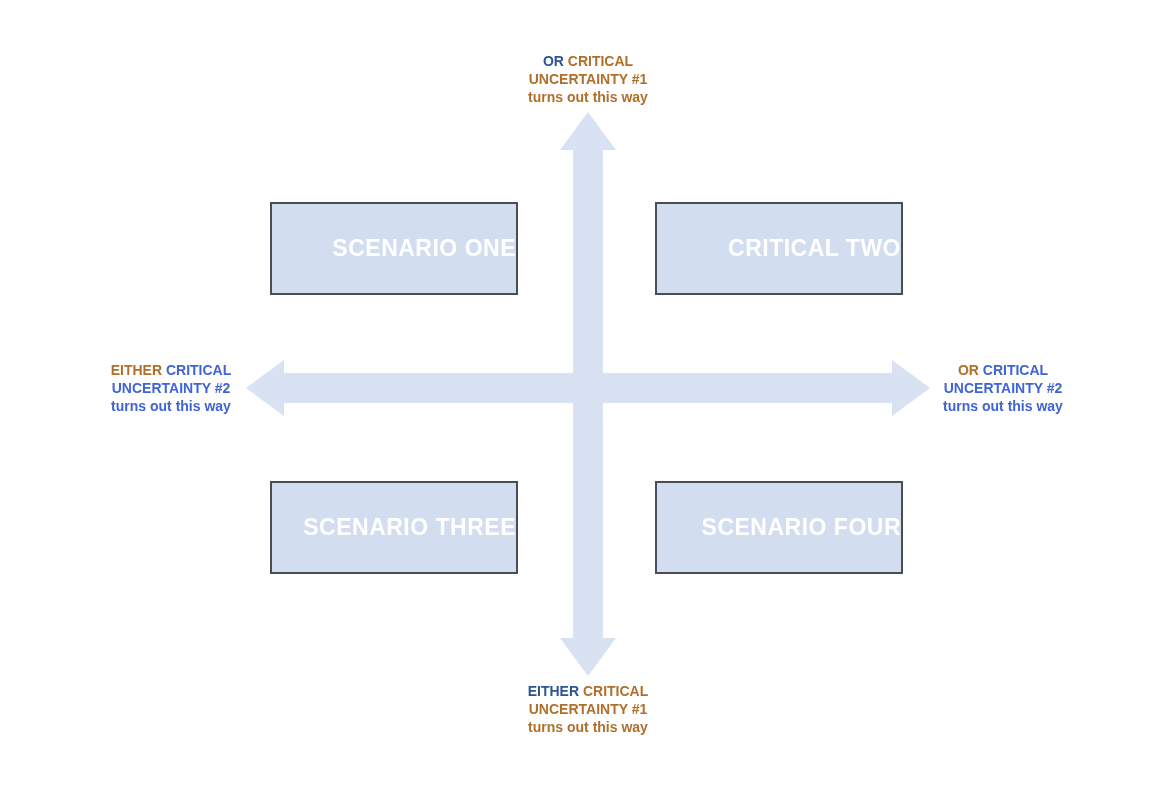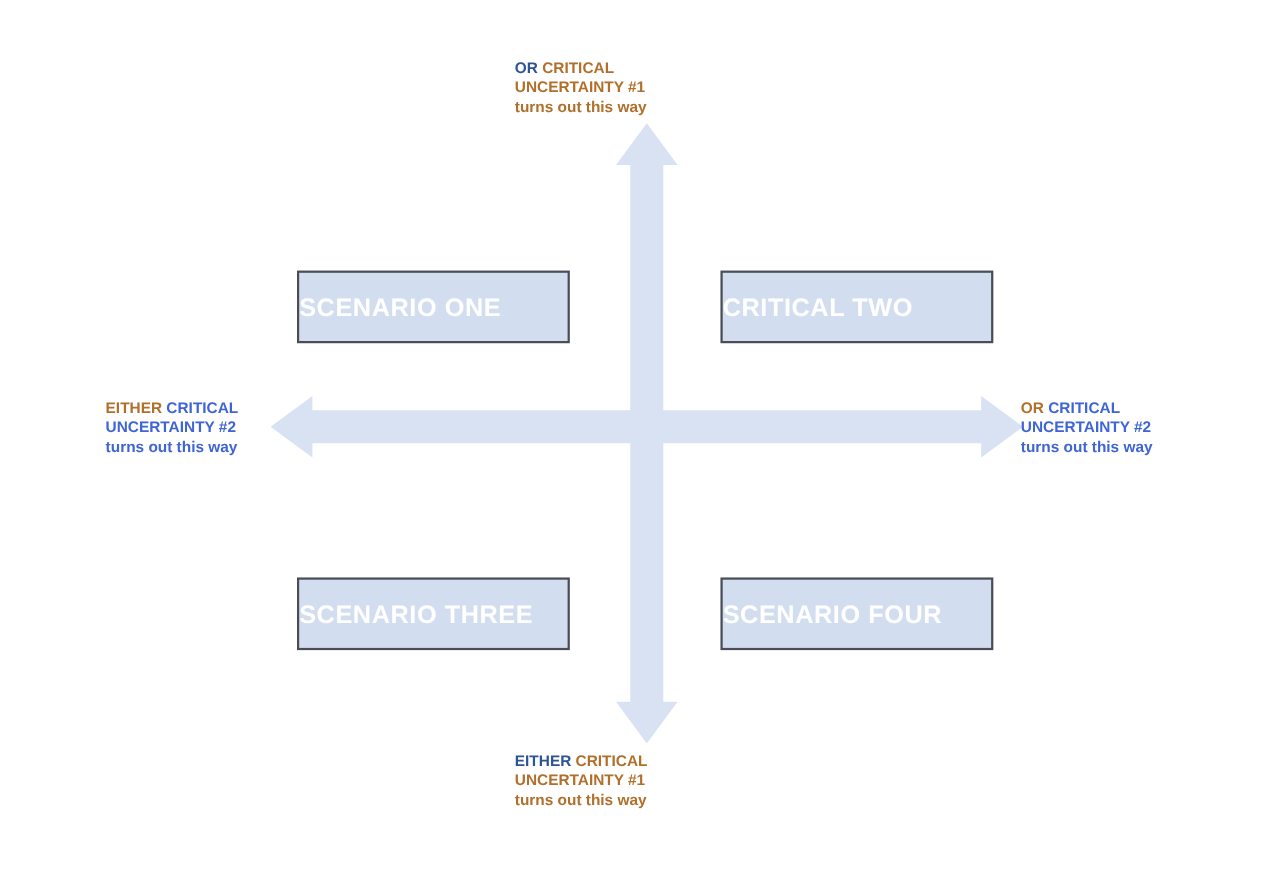--- a/index.html
+++ b/index.html
@@ -21,45 +21,44 @@
     top: 0;
     width: 1169px;
     height: 792px;
   }
   .arrow-shape {
     fill: var(--arrow_fill);
   }
   .quadrant-box {
     position: absolute;
     width: 248px;
-    height: 66px;
+    height: 93px;
     background: var(--box_fill);
     border: 2px solid var(--box_border);
     box-sizing: border-box;
     display: flex;
     align-items: center;
-    justify-content: flex-start;
-    margin-top: 44px;
+    justify-content: flex-end;
   }
   .quadrant-label {
     color: var(--box_text);
     font-size: 23px;
     font-weight: bold;
     letter-spacing: 0.5px;
     white-space: nowrap;
   }
   #box-one   { left: 270px; top: 202px; }
   #box-two   { left: 655px; top: 202px; }
   #box-three { left: 270px; top: 481px; }
   #box-four  { left: 655px; top: 481px; }
 
   .axis-label {
     position: absolute;
     width: 240px;
-    text-align: left;
+    text-align: center;
     font-size: 14px;
     font-weight: bold;
     line-height: 18px;
   }
   #label-top    { left: 468px; top: 52px; }
   #label-bottom { left: 468px; top: 682px; }
   #label-left   { left: 96px;  top: 361px; width: 150px; }
   #label-right  { left: 928px; top: 361px; width: 150px; }
 
   .ax-v .lead { color: var(--navy); }

